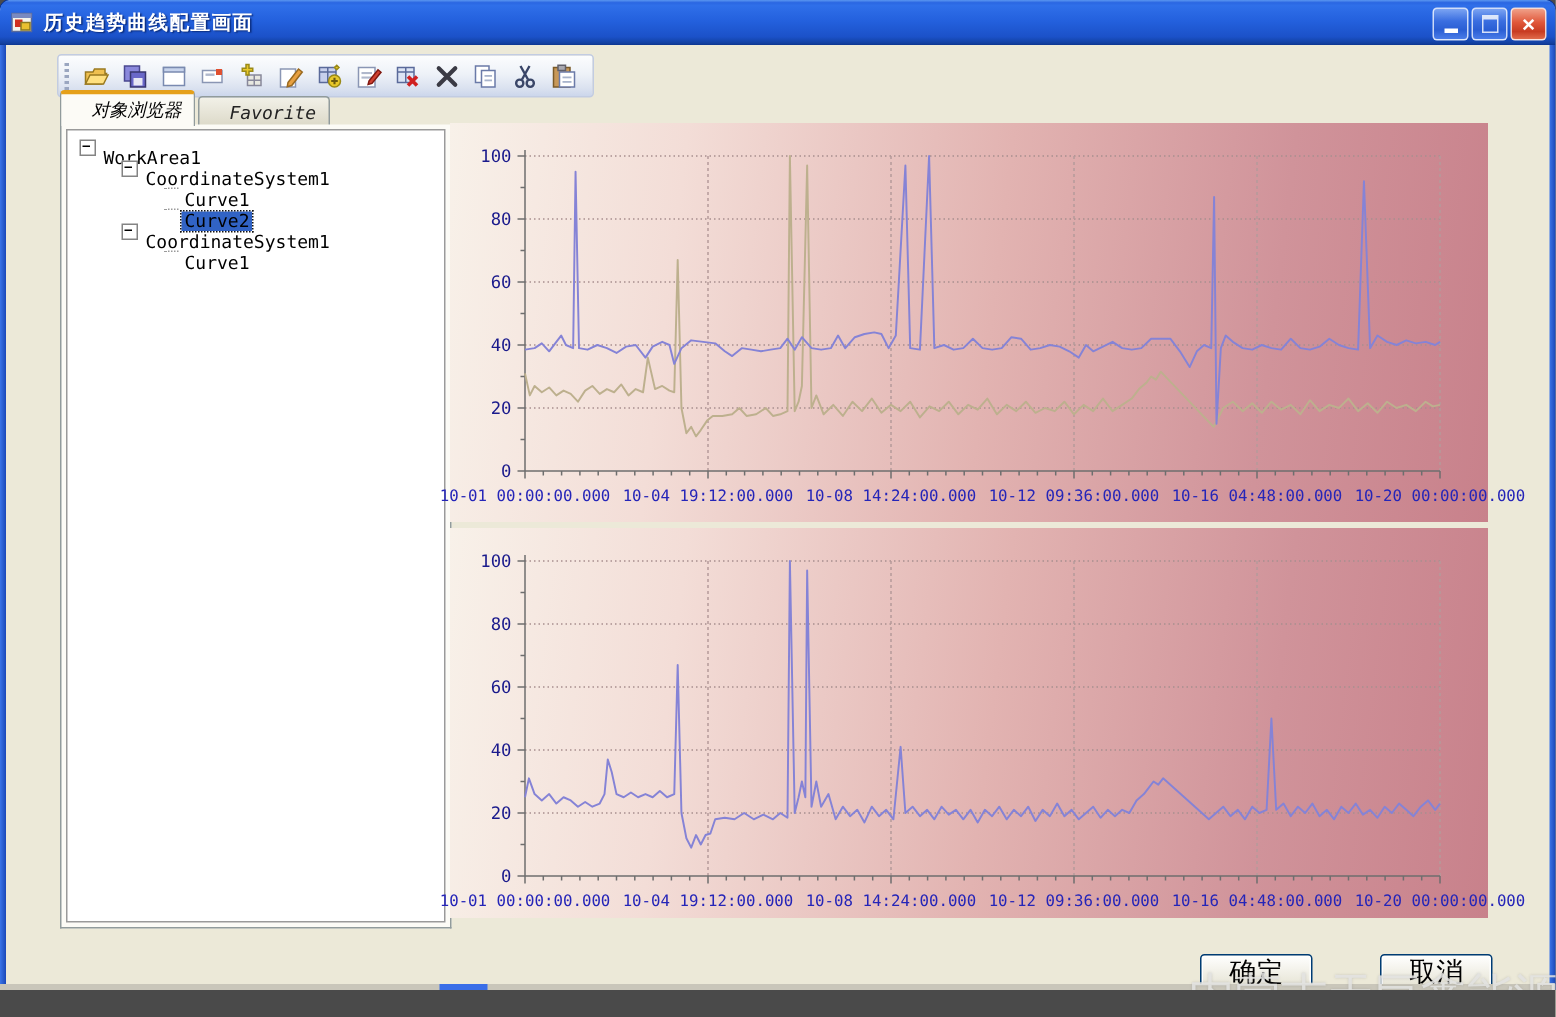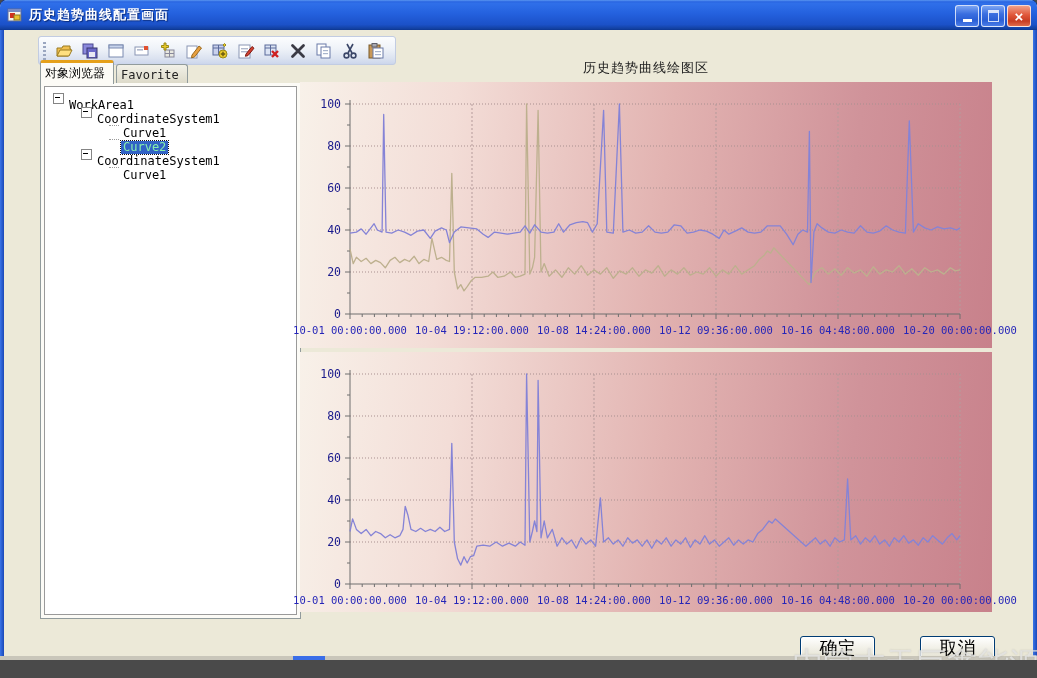--- a/index.html
+++ b/index.html
@@ -29,35 +29,35 @@
   
   #toolbar{position:absolute;left:38px;top:36px;height:27px;display:flex;align-items:center;gap:4px;
     padding:0 8px 0 4px;border-radius:3px;border:1px solid #c2cce2;
     background:linear-gradient(180deg,#fcfdfe 0%,#eef2f8 45%,#dbe2f0 80%,#ccd6ec 100%);}
   #toolbar-grip{width:3px;height:18px;margin-right:3px;
     background:repeating-linear-gradient(180deg,#9aa6c0 0 2px,transparent 2px 4px);}
   .tbtn{width:22px;height:22px;display:flex;align-items:center;justify-content:center;border-radius:2px;}
   .tbtn svg{display:block;}
   
   #tabs{position:absolute;left:40px;top:61px;display:flex;align-items:flex-end;height:23px;}
-  .tab{font-size:12px;padding:3px 8px 3px 4px;border:1px solid #919b9c;border-bottom:none;
-       border-radius:3px 3px 0 0;background:linear-gradient(180deg,#fefefb,#ece9d8);color:#000;}
+  .tab{font-size:12px;padding:3px 8px 3px 20px;border:1px solid #919b9c;border-bottom:none;
+       border-radius:3px 3px 0 0;background:linear-gradient(180deg,#fefefb,#ece9d8);color:#000;font-style:italic;}
   .tab.active{background:#fcfbf6;border-top:3px solid #e5a01a;padding-top:2px;position:relative;z-index:2;height:16px;}
   .tab.inactive{height:13px;margin-left:2px;background:linear-gradient(180deg,#f2f1e8,#dcd9c8);
        font-family:"DejaVu Sans Mono",monospace;font-size:12px;color:#222;margin-top:40px;}
   #tree-panel{position:absolute;left:40px;top:83px;width:253px;height:529px;background:#fcfbf6;
        border:1px solid #919b9c;border-top:none;padding:3px;}
   #tree{width:100%;height:100%;background:#fff;border:1px solid #9a9a9a;overflow:hidden;
        font-family:"DejaVu Sans Mono",monospace;font-size:12px;color:#000;padding-top:4px;box-sizing:border-box;}
   .tree-row{height:14px;display:flex;align-items:center;white-space:nowrap;}
   .expand-box{flex:0 0 auto;width:9px;height:9px;border:1px solid #848484;background:#fff;position:relative;margin-right:3px;}
   .expand-box::after{content:"";position:absolute;left:1px;top:3px;width:5px;height:1px;background:#000;}
   .conn{flex:0 0 auto;width:10px;height:1px;border-top:1px dotted #9a9a9a;margin-right:2px;}
   .tree-label{padding:0 2px;line-height:13px;margin-top:14px;}
-  .tree-label.selected{background:#3163c5;color:#86efac;outline:1px dotted #111;}
+  .tree-label.selected{background:#3163c5;color:#000000;outline:1px dotted #111;}
   
   #chart-title{position:absolute;left:300px;top:59px;width:692px;text-align:center;
        font-size:13px;color:#1c1c1c;letter-spacing:1px;}
   .chart-panel{position:absolute;left:300px;width:692px;
        background:linear-gradient(97deg,#f8f1e9 0%,#f3ddd7 22%,#e2b3b1 52%,#d0939a 78%,#c8818b 100%);}
   #chart-0{top:82px;height:266px;}
   #chart-1{top:352px;height:260px;}
   
   .xp-btn{position:absolute;width:73px;height:22px;border:1px solid #003c74;border-radius:3px;
        background:linear-gradient(180deg,#ffffff 0%,#f4f3ec 40%,#e8e6d8 85%,#d8d5c0 100%);
@@ -225,21 +225,20 @@
             <span class="expand-box"></span>
             <span class="tree-label">CoordinateSystem1</span>
           </div>
           <div class="tree-row" style="padding-left: 64px;">
             <span class="conn"></span>
             <span class="tree-label">Curve1</span>
           </div>
         </div>
     </div>
 
-    <div id="chart-title">历史趋势曲线绘图区</div>
     <div class="chart-panel" id="chart-0"><svg width="692" height="266" style="overflow: visible;">
           <line x1="50" y1="190" x2="660" y2="190" stroke="#a88f8f" stroke-width="1" stroke-dasharray="1,2"></line>
           <line x1="50" y1="148" x2="660" y2="148" stroke="#a88f8f" stroke-width="1" stroke-dasharray="1,2"></line>
           <line x1="50" y1="106" x2="660" y2="106" stroke="#a88f8f" stroke-width="1" stroke-dasharray="1,2"></line>
           <line x1="50" y1="64" x2="660" y2="64" stroke="#a88f8f" stroke-width="1" stroke-dasharray="1,2"></line>
           <line x1="50" y1="22" x2="660" y2="22" stroke="#a88f8f" stroke-width="1" stroke-dasharray="1,2"></line>
           <line x1="172" y1="22" x2="172" y2="232" stroke="#b59b9b" stroke-width="1" stroke-dasharray="2,2"></line>
           <line x1="294" y1="22" x2="294" y2="232" stroke="#b59b9b" stroke-width="1" stroke-dasharray="2,2"></line>
           <line x1="416" y1="22" x2="416" y2="232" stroke="#b59b9b" stroke-width="1" stroke-dasharray="2,2"></line>
           <line x1="538" y1="22" x2="538" y2="232" stroke="#b59b9b" stroke-width="1" stroke-dasharray="2,2"></line>

